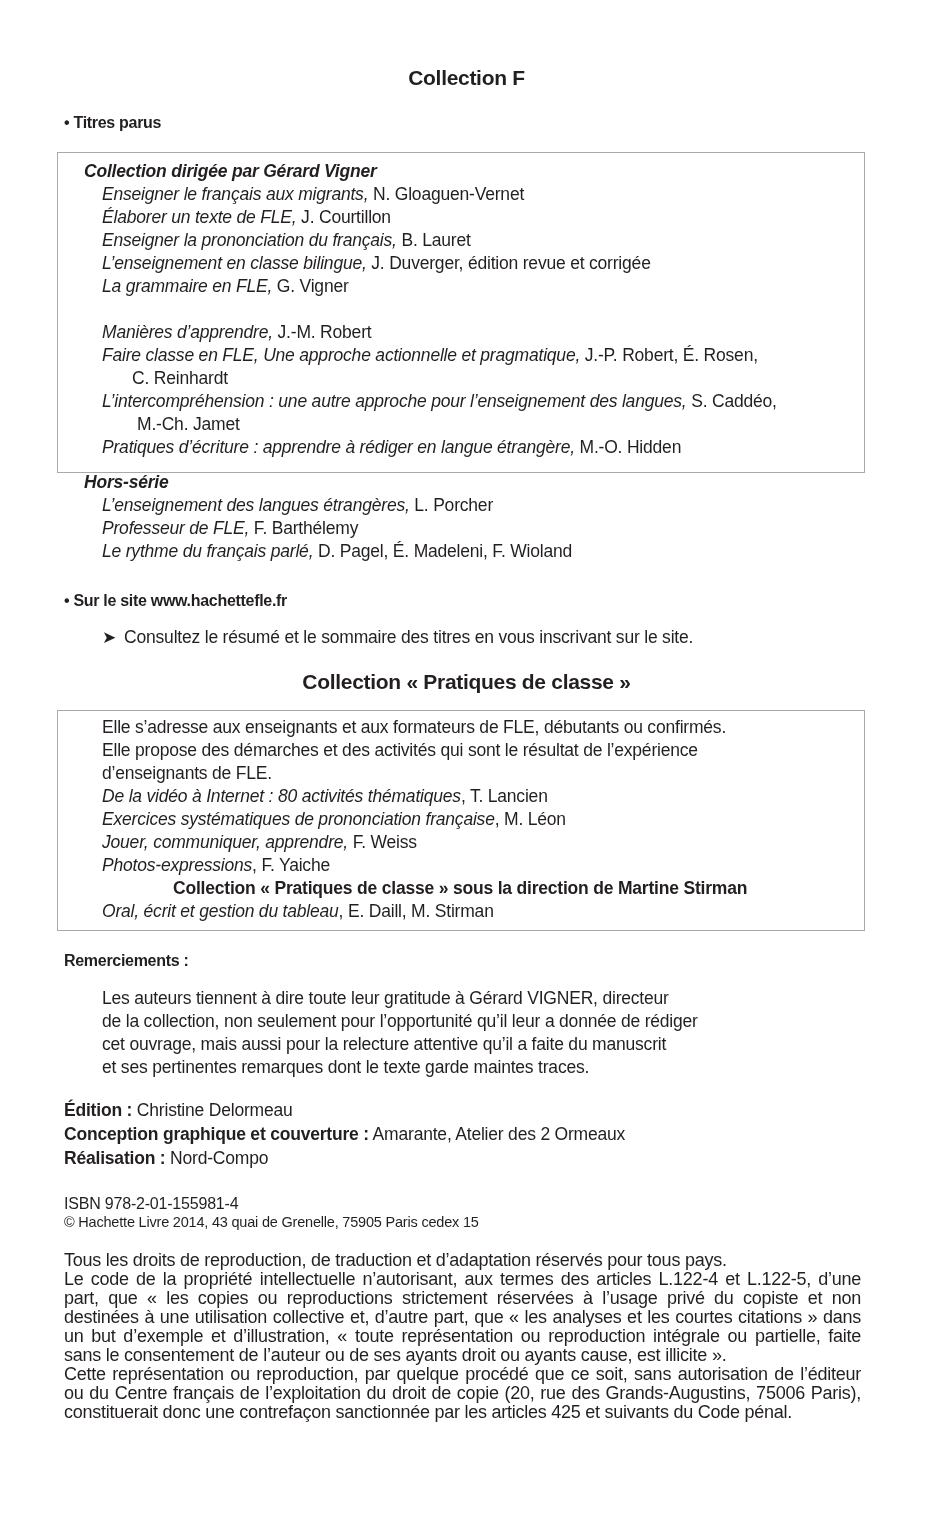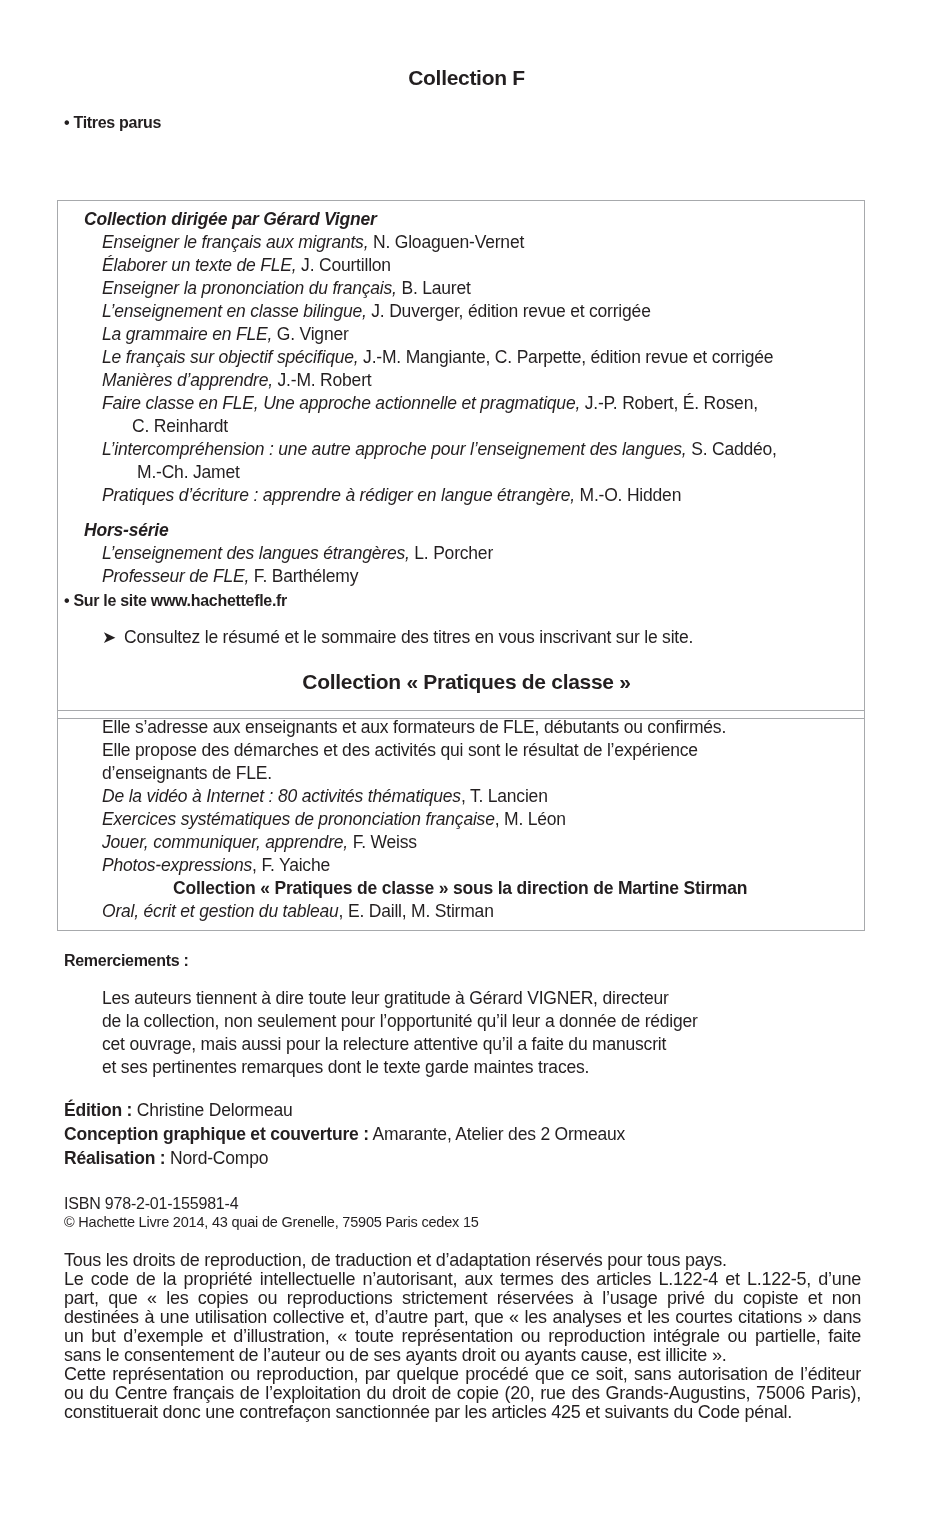--- a/index.html
+++ b/index.html
@@ -34,39 +34,39 @@
   </style>
 </head>
 <body>
 
 <div class="page">
 
   <div class="center-title" style="top:66px;">Collection F</div>
 
   <div class="section-title" style="top:114px;">• Titres parus</div>
 
-  <div class="box" style="top:152px; height:519px;margin-top:48px;">
+  <div class="box" style="top:152px; height:321px;">
     <div class="line bi" style="left:26px; top:7px;">Collection dirigée par Gérard Vigner</div>
 
     <div class="line" style="left:44px; top:30px;"><span class="it">Enseigner le français aux migrants,</span><span> N.  Gloaguen-Vernet</span></div>
     <div class="line" style="left:44px; top:53px;"><span class="it">Élaborer un texte de FLE,</span><span> J.  Courtillon</span></div>
     <div class="line" style="left:44px; top:76px;"><span class="it">Enseigner la prononciation du français,</span><span> B.  Lauret</span></div>
     <div class="line" style="left:44px; top:99px;"><span class="it">L’enseignement en classe bilingue,</span><span> J.  Duverger, édition revue et corrigée</span></div>
     <div class="line" style="left:44px; top:122px;"><span class="it">La grammaire en FLE,</span><span> G.  Vigner</span></div>
-    <div class="line" style="left:44px; top:145px;"><span class="it">Le français sur objectif spécifique,</span><span> J.-M.  Mangiante, C.  Parpette, édition revue et  corrigée</span></div>
     <div class="line" style="left:44px; top:168px;"><span class="it">Manières d’apprendre,</span><span> J.-M.  Robert</span></div>
     <div class="line" style="left:44px; top:191px;"><span class="it">Faire classe en FLE, Une approche actionnelle et pragmatique,</span><span> J.-P.  Robert, É. Rosen,</span></div>
     <div class="line" style="left:74px; top:214px;">C.  Reinhardt</div>
     <div class="line" style="left:44px; top:237px;"><span class="it">L’intercompréhension : une autre approche pour l’enseignement des langues,</span><span> S.  Caddéo,</span></div>
     <div class="line" style="left:79px; top:260px;">M.-Ch. Jamet</div>
     <div class="line" style="left:44px; top:283px;"><span class="it">Pratiques d’écriture : apprendre à rédiger en langue étrangère,</span><span> M.-O. Hidden</span></div>
 
     <div class="line bi" style="left:26px; top:318px;">Hors-série</div>
     <div class="line" style="left:44px; top:341px;"><span class="it">L’enseignement des langues étrangères,</span><span> L.  Porcher</span></div>
     <div class="line" style="left:44px; top:364px;"><span class="it">Professeur de FLE,</span><span> F.  Barthélemy</span></div>
+    <div class="line" style="left:44px; top:387px;"><span class="it">Le rythme du français parlé,</span><span> D. Pagel, É. Madeleni, F. Wioland</span></div>
   </div>
 
   <div class="section-title" style="top:592px;">• Sur le site www.hachettefle.fr</div>
   <div class="line" style="left:102px; top:626px;"><span class="arrow">➤</span><span>Consultez le résumé et le sommaire des titres en vous inscrivant sur le site.</span></div>
 
   <div class="center-title" style="top:670px;">Collection «  Pratiques de classe  »</div>
 
   <div class="box" style="top:710px; height:221px;">
     <div class="line" style="left:44px; top:5px;">Elle s’adresse aux enseignants et aux formateurs de FLE, débutants ou confirmés.</div>
     <div class="line" style="left:44px; top:28px;">Elle  propose des démarches et des activités qui sont le résultat de l’expérience</div>

